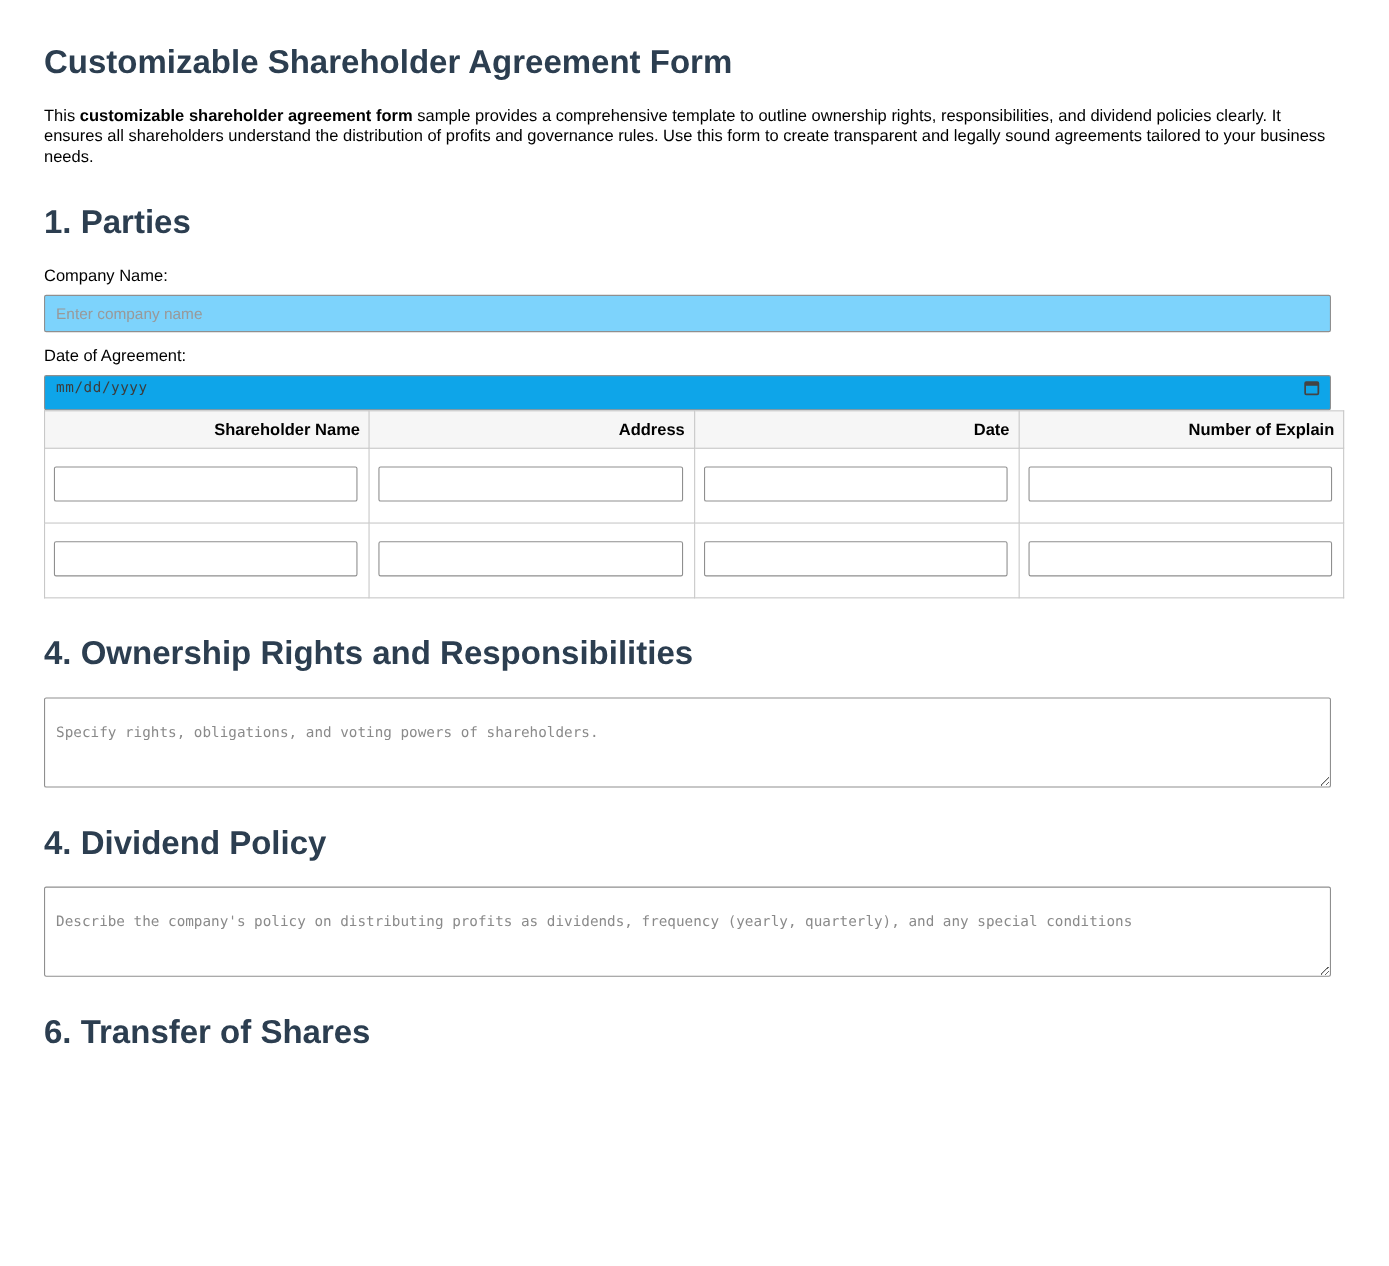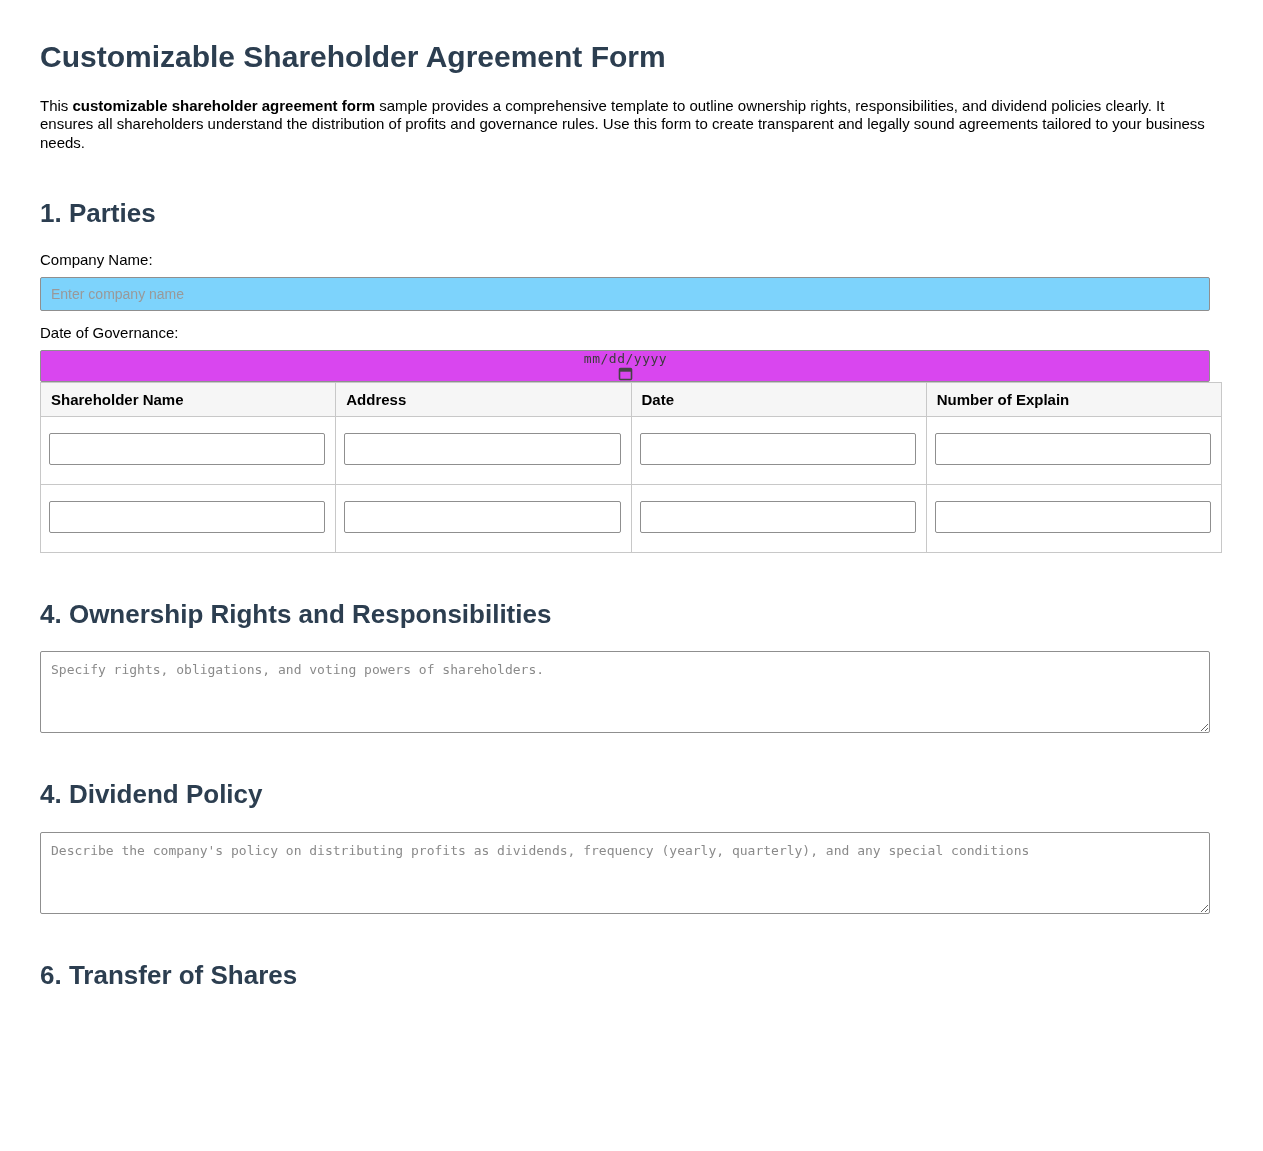--- a/index.html
+++ b/index.html
@@ -30,24 +30,24 @@
     line-height: 1.15;
   }
   p.intro {
     font-size: 15px;
     line-height: 18.5px;
     margin: 0 0 26px 0;
     color: #000;
   }
   p.intro b { font-weight: bold; }
   h2.section-heading {
-    font-size: 26px;
+    font-size: 30px;
     font-weight: bold;
     color: #2c3e50;
-    margin: 47px 0 23px 0;
+    margin: 34px 0 23px 0;
     line-height: 1.1;
   }
   label.field-label {
     display: block;
     font-size: 15px;
     font-weight: normal;
     margin: 0 0 9px 0;
     color: #000;
   }
   input.text-field {
@@ -68,42 +68,41 @@
   
   .date-field {
     display: flex;
     align-items: center;
     justify-content: space-between;
     width: 100%;
     height: 32px;
     border: 1px solid #8f8f8f;
     border-radius: 2px;
     padding: 0 9px 10px 10px;
-    background: #d946ef;
-    flex-direction: column;
+    background: #0ea5e9;
   }
   .date-field .date-text {
     font-family: "DejaVu Sans Mono", monospace;
     font-size: 13px;
     color: #3c3c3c;
     letter-spacing: 0.5px;
   }
   .date-field .cal-icon { display: inline-flex; cursor: pointer; }
   
   table.sh-table {
     width: 1182px;
     border-collapse: collapse;
     margin: 0;
   }
   table.sh-table th, table.sh-table td {
     border: 1px solid #c8c8c8;
   }
   table.sh-table th {
     background: #f6f6f6;
-    text-align: left;
+    text-align: right;
     font-size: 15px;
     font-weight: bold;
     padding: 8px 8px 8px 10px;
     color: #000;
     width: 25%;
   }
   table.sh-table td {
     padding: 16px 10px 19px 8px;
     background: #fff;
   }
@@ -119,21 +118,21 @@
     outline: none;
     margin: 0;
   }
   textarea.big-text {
     display: block;
     width: 100%;
     height: 82px;
     border: 1px solid #8f8f8f;
     border-radius: 2px;
     background: #fff;
-    padding: 10px 10px;
+    padding: 24px 10px;
     font-family: "DejaVu Sans Mono", "Liberation Mono", monospace;
     font-size: 13px;
     color: #222;
     outline: none;
     resize: vertical;
     margin: 0;
   }
   textarea.big-text::placeholder { color: #8a8a8a; opacity: 1; }
   h2.last-heading { margin-bottom: 0; }
 </style>
@@ -145,21 +144,21 @@
 
     <h1 class="page-title">Customizable Shareholder Agreement Form</h1>
 
     <p class="intro"><span>This </span><b>customizable shareholder agreement form</b><span> sample provides a comprehensive template to outline ownership rights, responsibilities, and dividend policies clearly. It ensures all shareholders understand the distribution of profits and governance rules. Use this form to create transparent and legally sound agreements tailored to your business needs.</span></p>
 
     <h2 class="section-heading">1. Parties</h2>
 
     <label class="field-label">Company Name:</label>
     <input class="text-field" type="text" placeholder="Enter company name" style="">
 
-    <label class="field-label">Date of Governance:</label>
+    <label class="field-label">Date of Agreement:</label>
     <div class="date-field">
       <span class="date-text">mm/dd/yyyy</span>
       <span class="cal-icon">
         <svg width="15" height="15" viewBox="0 0 15 15">
           <rect x="1.5" y="2.5" width="12" height="11" rx="1" fill="none" stroke="#444" stroke-width="1.6"></rect>
           <rect x="1.5" y="2.5" width="12" height="3.2" fill="#444"></rect>
         </svg>
       </span>
     </div>
 

